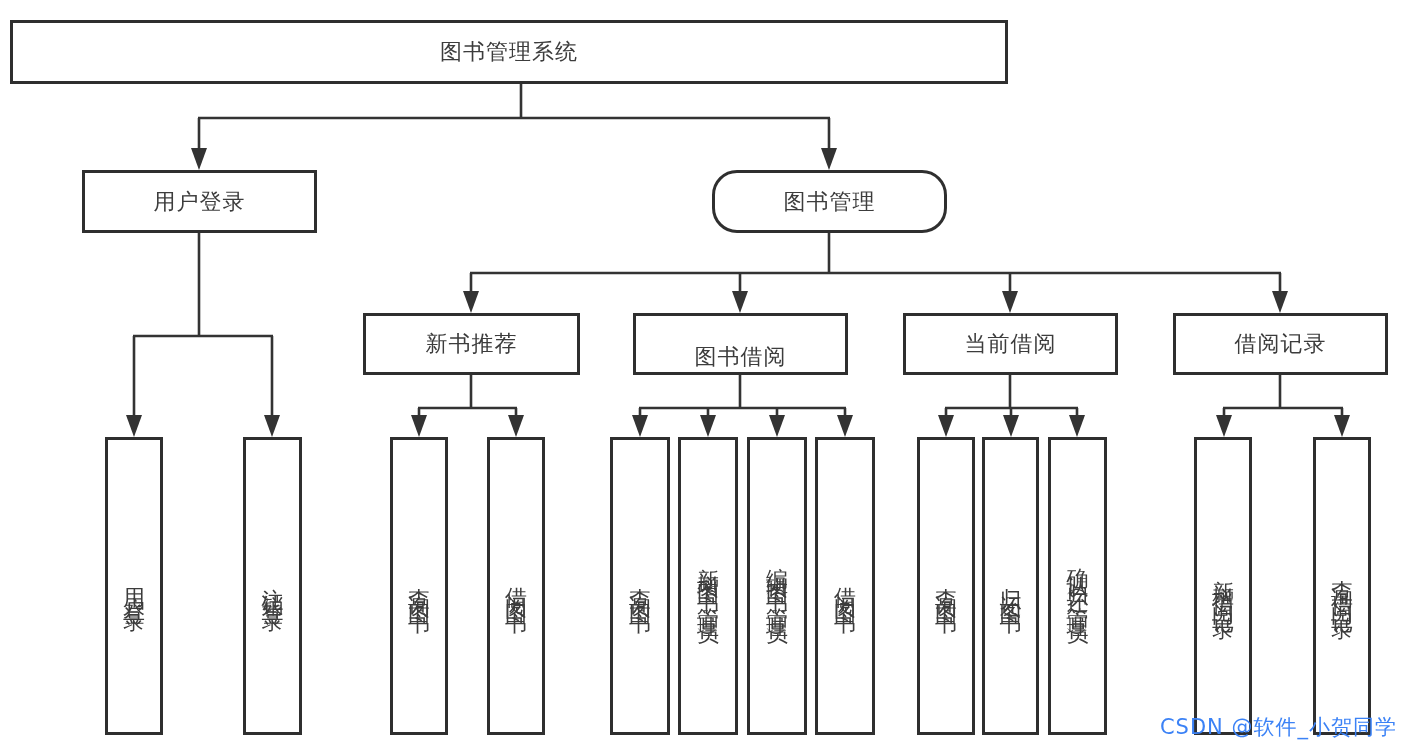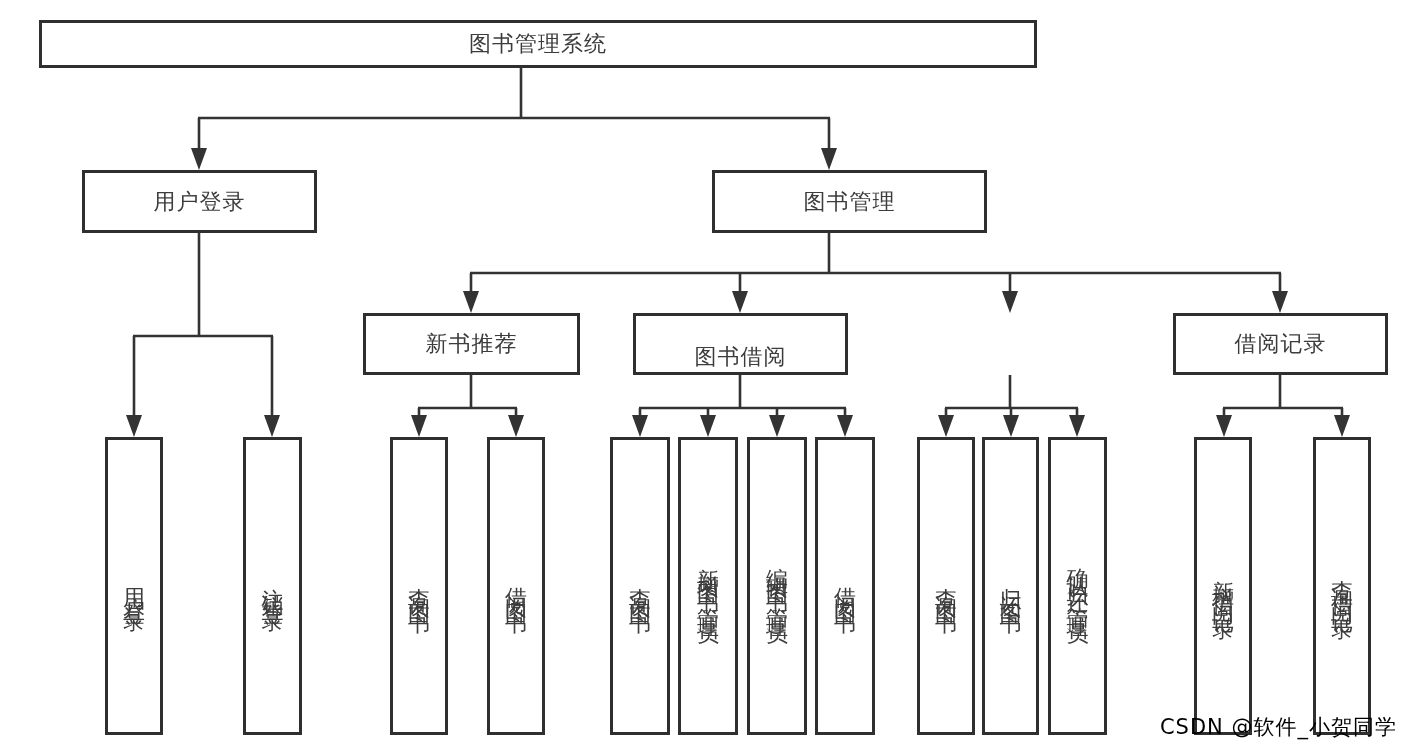--- a/index.html
+++ b/index.html
@@ -37,24 +37,24 @@
     z-index: 2;
   }
   .box .vtext {
     writing-mode: vertical-lr;
     text-orientation: mixed;
     letter-spacing: 8px;
     line-height: 1.1;
     white-space: nowrap;
   }
   
-  .n-root   { left: 39px;  top: 20px;  width: 998px; height: 48px; }
+  .n-root   { left: 10px;  top: 20px;  width: 998px; height: 64px; }
   
   .n-l2-0   { left: 82px;  top: 170px; width: 235px; height: 63px; }
-  .n-l2-1   { left: 712px; top: 170px; width: 275px; height: 63px; }
+  .n-l2-1   { left: 712px; top: 170px; width: 235px; height: 63px; border-radius: 25px; }
   
   .n-l3-0   { left: 363px;  top: 313px; width: 217px; height: 62px; text-align: right; }
   .n-l3-1   { left: 633px;  top: 313px; width: 215px; height: 62px; align-items: flex-end; }
   .n-l3-2   { left: 903px;  top: 313px; width: 215px; height: 62px; }
   .n-l3-3   { left: 1173px; top: 313px; width: 215px; height: 62px; }
   
   .leaf { top: 437px; height: 298px; width: 58px; }
   .n-user-0    { left: 105px; }
   .n-user-1    { left: 243px; width: 59px; }
   .n-new-0     { left: 390px; }
@@ -65,21 +65,21 @@
   .n-borrow-3  { left: 815px; width: 60px; }
   .n-cur-0     { left: 917px; }
   .n-cur-1     { left: 982px; width: 57px; }
   .n-cur-2     { left: 1048px; width: 59px; }
   .n-rec-0     { left: 1194px; }
   .n-rec-1     { left: 1313px; }
   #watermark {
     position: absolute;
     right: 8px;
     bottom: 6px;
-    color: #000000;
+    color: #3b82f6;
     font-size: 21px;
     letter-spacing: 1px;
     z-index: 5;
     pointer-events: none;
   }
   line { stroke: #333333; stroke-width: 2.6px; }
   polygon { fill: #333333; }
 </style>
 </head>
 <body>
@@ -172,20 +172,23 @@
   <div class="box n-l2-1">
     <span>图书管理</span>
   </div>
 
   <div class="box n-l3-0">
     <span>新书推荐</span>
   </div>
   <div class="box n-l3-1">
     <span>图书借阅</span>
   </div>
+  <div class="box n-l3-2">
+    <span>当前借阅</span>
+  </div>
   <div class="box n-l3-3">
     <span>借阅记录</span>
   </div>
 
   <div class="box leaf n-user-0">
     <span class="vtext">用户登录</span>
   </div>
   <div class="box leaf n-user-1">
     <span class="vtext">注销登录</span>
   </div>

